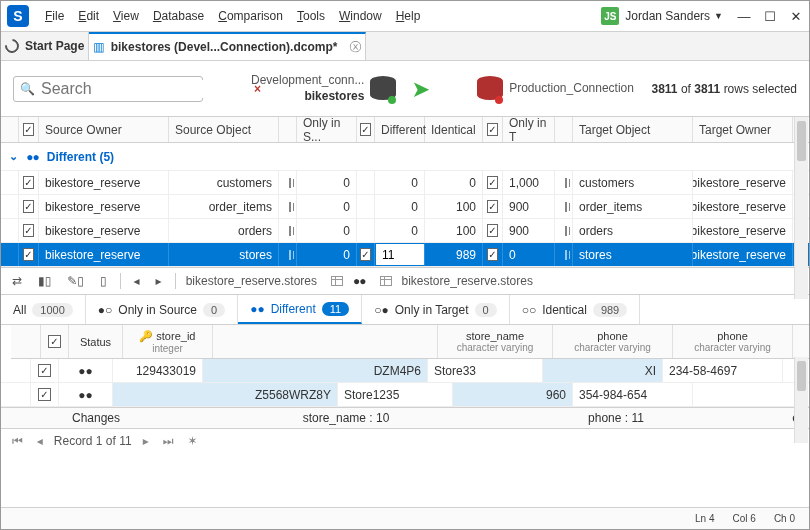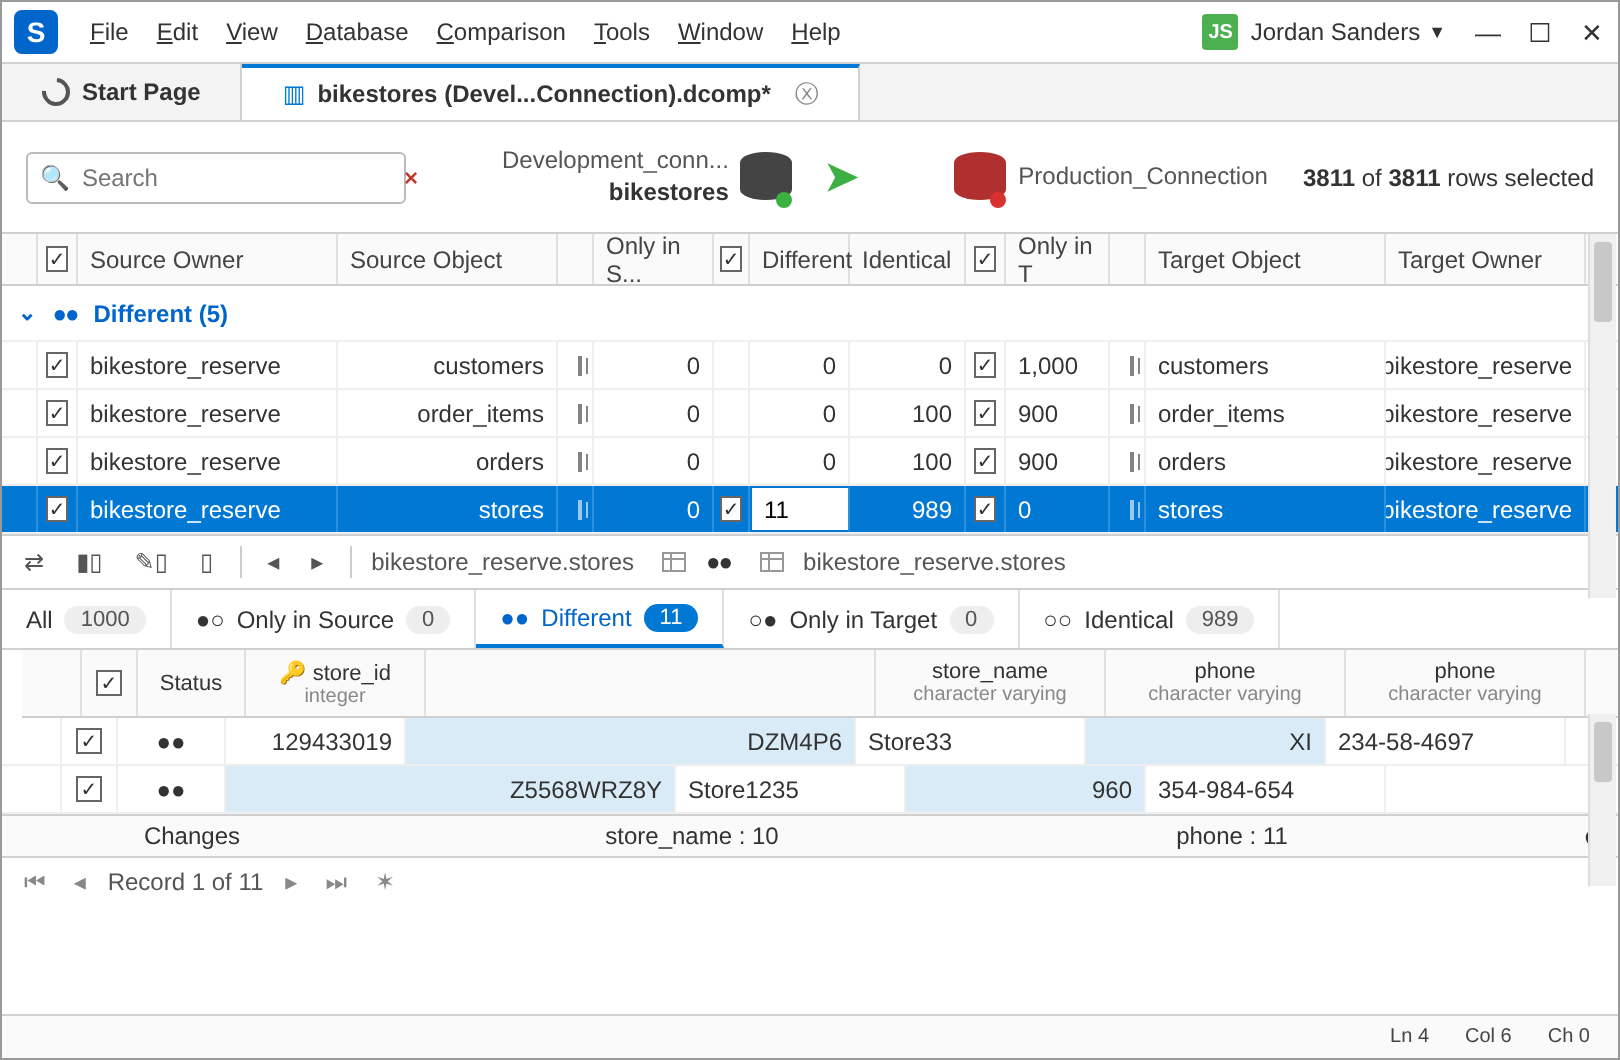--- a/index.html
+++ b/index.html
@@ -8,29 +8,29 @@
 .app-icon { width: 22px; height: 22px; background: #0066cc; border-radius: 4px; display: flex; align-items: center; justify-content: center; color: #fff; font-weight: bold; font-size: 14px; margin-right: 10px; }
 .menubar { display: flex; gap: 2px; flex: 1; }
 .menu-item { padding: 3px 6px; cursor: pointer; }
 .menu-item .u { text-decoration: underline; }
 .user-badge { width: 18px; height: 18px; background: #4caf50; color: #fff; font-size: 10px; font-weight: bold; display: flex; align-items: center; justify-content: center; border-radius: 2px; margin-right: 6px; }
 .winbtns { display: flex; gap: 12px; margin-left: 14px; }
 .winbtn { width: 14px; text-align: center; cursor: pointer; font-size: 13px; }
 .caret-down { font-size: 9px; margin-left: 4px; }
 
 .tabstrip { height: 30px; border-top: 1px solid #d0d0d0; border-bottom: 1px solid #d0d0d0; background: #f3f3f3; display: flex; align-items: stretch; }
-.tab { display: flex; align-items: center; gap: 6px; padding: 0 20px; border-right: 1px solid #d0d0d0; background: #e8e8e8; }
+.tab { display: flex; align-items: center; gap: 6px; padding: 0 4px; border-right: 1px solid #d0d0d0; background: #e8e8e8; }
 .tab.active { background: #fff; border-top: 2px solid #0078d4; }
 .tab.inactive { background: #f3f3f3; }
 .tab .close { color: #888; cursor: pointer; margin-left: 6px; }
 .start-icon { width: 14px; height: 14px; border: 2px solid #555; border-radius: 50%; border-top-color: transparent; transform: rotate(-40deg); }
 
 .toolbar-row { height: 56px; display: flex; align-items: center; padding: 6px 12px; gap: 16px; border-bottom: 1px solid #d0d0d0; }
 .search-box { width: 190px; height: 26px; border: 1px solid #bbb; border-radius: 3px; display: flex; align-items: center; padding: 0 6px; gap: 6px; }
-.search-box input { border: none; outline: none; flex: 1; font-size: 12px; }
+.search-box input { border: none; outline: none; flex: 1; font-size: 16px; }
 .search-box .mag { color: #666; }
 .search-box .clear { color: #c0392b; font-weight: bold; cursor: pointer; }
 .conn-block { display: flex; align-items: center; gap: 6px; margin-left: 32px; }
 .conn-text { text-align: right; line-height: 1.3; }
 .conn-text .name { color: #555; }
 .conn-text .db { font-weight: bold; }
 .db-cyl { width: 26px; height: 30px; position: relative; }
 .db-cyl .cyl { width: 26px; height: 24px; background: #444; border-radius: 50% / 22%; position: absolute; top: 2px; }
 .db-cyl .dot { width: 8px; height: 8px; border-radius: 50%; position: absolute; bottom: 0; right: 0; }
 .db-cyl .green { background: #3cb043; }

